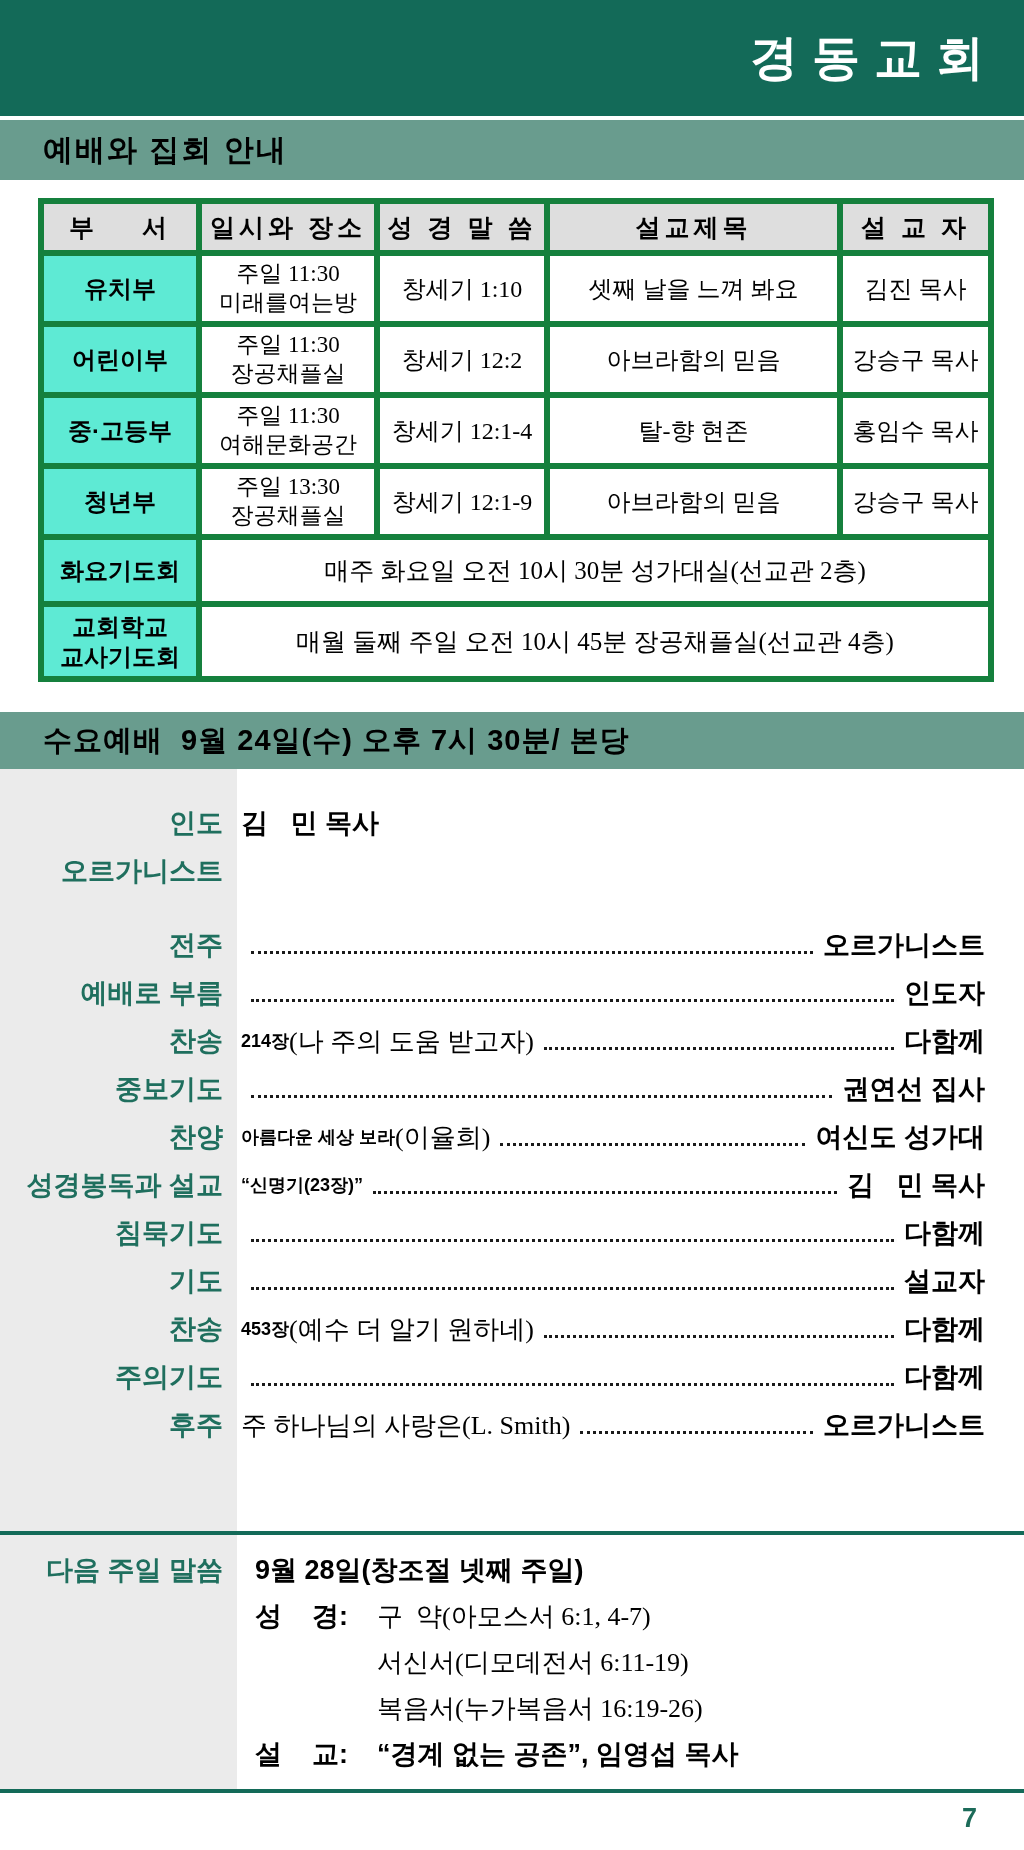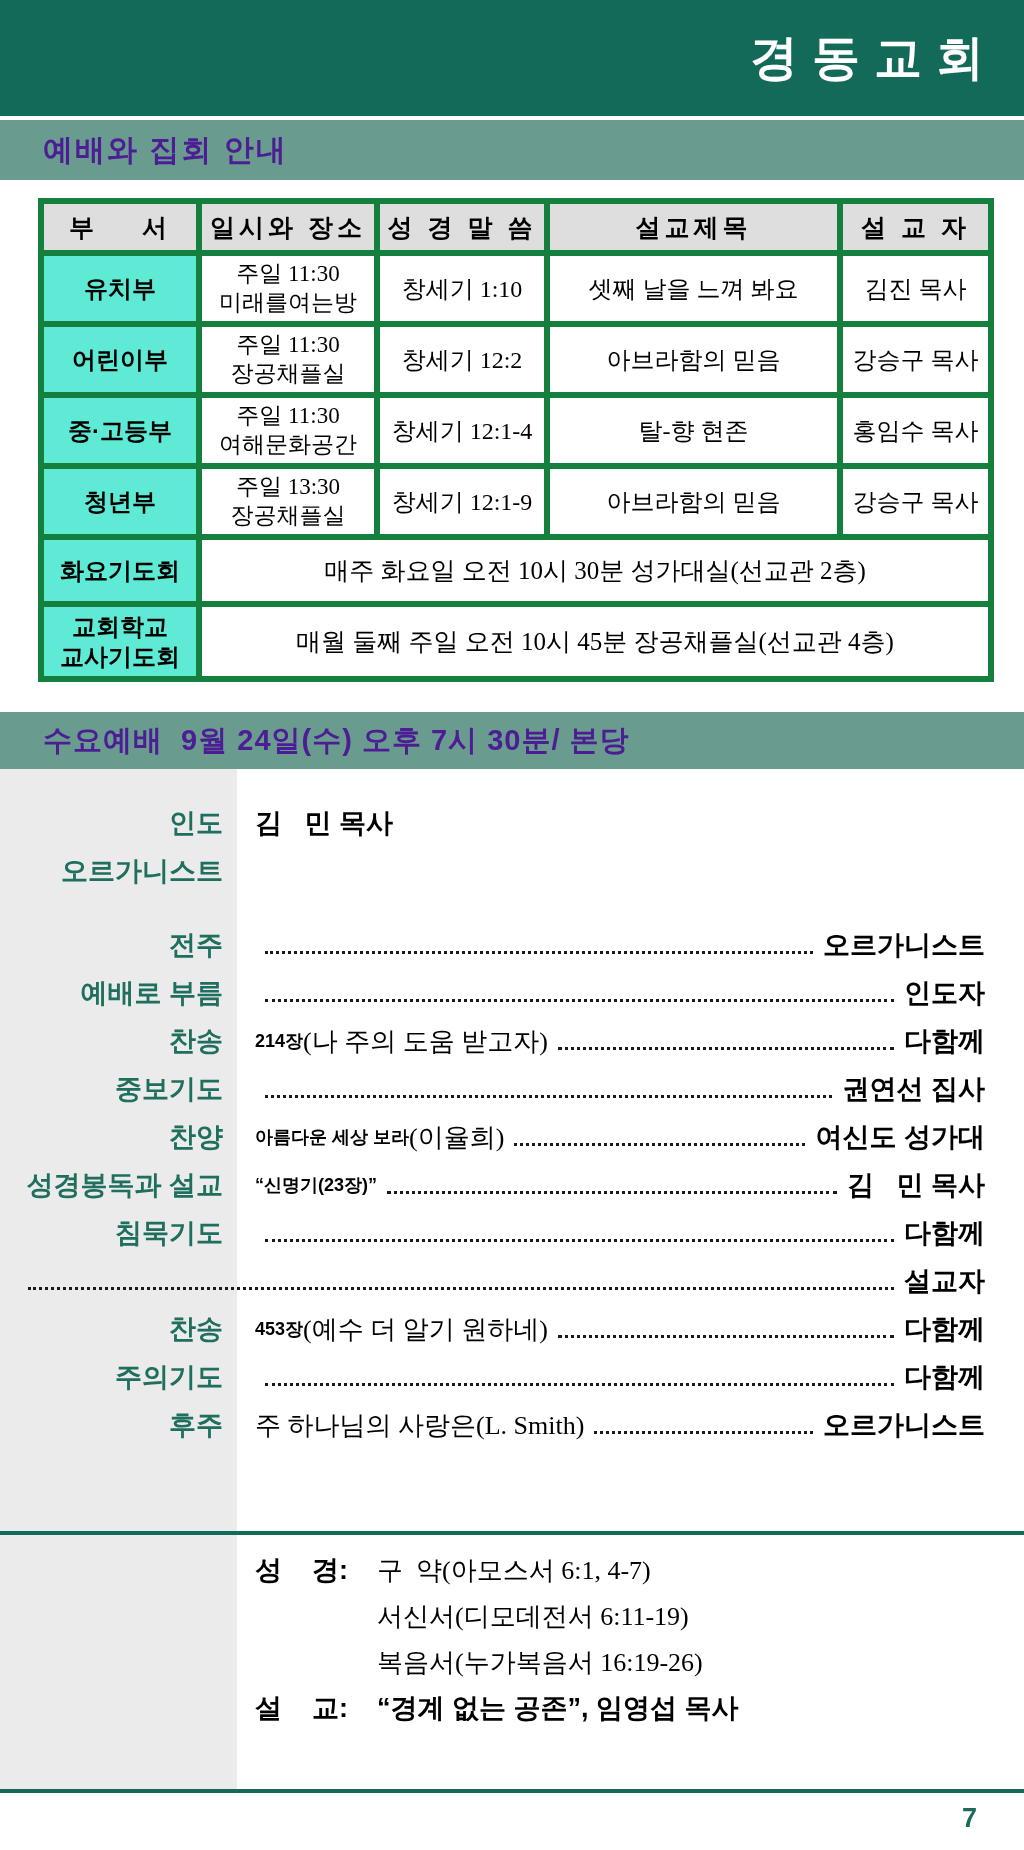--- a/index.html
+++ b/index.html
@@ -12,21 +12,21 @@
     height:116px;background:#136a58;display:flex;align-items:center;
     justify-content:flex-end;padding-right:26px;box-sizing:border-box;
   }
   .logo{
     color:#ffffff;font-family:"DejaVu Serif", serif;font-weight:bold;
     font-size:48px;letter-spacing:14px;white-space:pre;
   }
   .band-gap{height:4px;background:#ffffff;}
   
   .bar{
-    background:#699c8e;color:#4c1d95;font-weight:bold;display:flex;
+    background:#699c8e;color:#000000;font-weight:bold;display:flex;
     align-items:center;padding-left:43px;box-sizing:border-box;white-space:pre;
   }
   .bar1{height:60px;font-size:30px;letter-spacing:2px;}
   .bar2{height:57px;font-size:29px;margin-top:30px;letter-spacing:1px;}
   
   .table-wrap{margin:18px 36px 0 38px;}
   table{border-collapse:collapse;width:950px;border:3px solid #000;table-layout:fixed;}
   th,td{border:6px solid #15803d;text-align:center;vertical-align:middle;padding:2px 4px;box-sizing:border-box;}
   th{background:#dedede;font-size:25px;font-weight:bold;letter-spacing:4px;white-space:pre;height:52px;}
   td.dept{background:#5eead4;font-weight:bold;font-size:24px;font-family:Liberation Sans, sans-serif;line-height:1.25;}
@@ -40,21 +40,21 @@
   .worship{
     height:762px;box-sizing:border-box;padding-top:30px;
     background:linear-gradient(to right,#ebebeb 237px,#ffffff 237px);
   }
   .w-row{display:flex;align-items:center;height:48px;}
   .w-gap{margin-top:26px;}
   .w-label{
     width:237px;flex:none;text-align:right;padding-right:14px;box-sizing:border-box;
     color:#1f6f5e;font-weight:bold;font-size:27px;white-space:pre;
   }
-  .w-body{flex:1;display:flex;align-items:center;min-width:0;padding-left:18px;padding-right:39px;}
+  .w-body{flex:1;display:flex;align-items:center;min-width:0;padding-left:4px;padding-right:39px;}
   .w-value,.w-right{font-weight:bold;font-size:27px;white-space:pre;}
   .w-main{font-weight:bold;font-size:18px;white-space:pre;}
   .w-pre,.w-paren{font-family:"Liberation Serif", serif;font-size:26px;white-space:pre;}
   .dots{flex:1;min-width:26px;height:15px;border-bottom:3px dotted #1a1a1a;margin:0 10px;}
   
   .divider{height:4px;background:#136a58;}
   .nextweek{
     height:254px;box-sizing:border-box;padding:12px 0;
     background:linear-gradient(to right,#ebebeb 237px,#ffffff 237px);
   }
@@ -232,20 +232,21 @@
 
   <div class="w-row">
     <span class="w-label">침묵기도</span>
     <div class="w-body">
         <span class="dots"></span>
         <span class="w-right">다함께</span>
       </div>
   </div>
 
   <div class="w-row">
+    <span class="w-label">기도</span>
     <div class="w-body">
         <span class="dots"></span>
         <span class="w-right">설교자</span>
       </div>
   </div>
 
   <div class="w-row">
     <span class="w-label">찬송</span>
     <div class="w-body">
         <span class="w-main">453장</span>
@@ -269,20 +270,26 @@
         <span class="w-pre">주 하나님의 사랑은(L. Smith)</span>
         <span class="dots"></span>
         <span class="w-right">오르가니스트</span>
       </div>
   </div>
 </div>
 
 <div class="divider"></div>
 
 <div class="nextweek">
+  <div class="nw-row">
+    <span class="nw-label">다음 주일 말씀</span>
+    <div class="nw-body">
+      <span class="nw-date">9월 28일(창조절 넷째 주일)</span>
+    </div>
+  </div>
   <div class="nw-row">
     <span class="nw-label"></span>
     <div class="nw-body">
       <span class="nw-key">성    경:</span>
       <span class="nw-scripture">구  약(아모스서 6:1, 4-7)</span>
     </div>
   </div>
   <div class="nw-row">
     <span class="nw-label"></span>
     <div class="nw-body">

